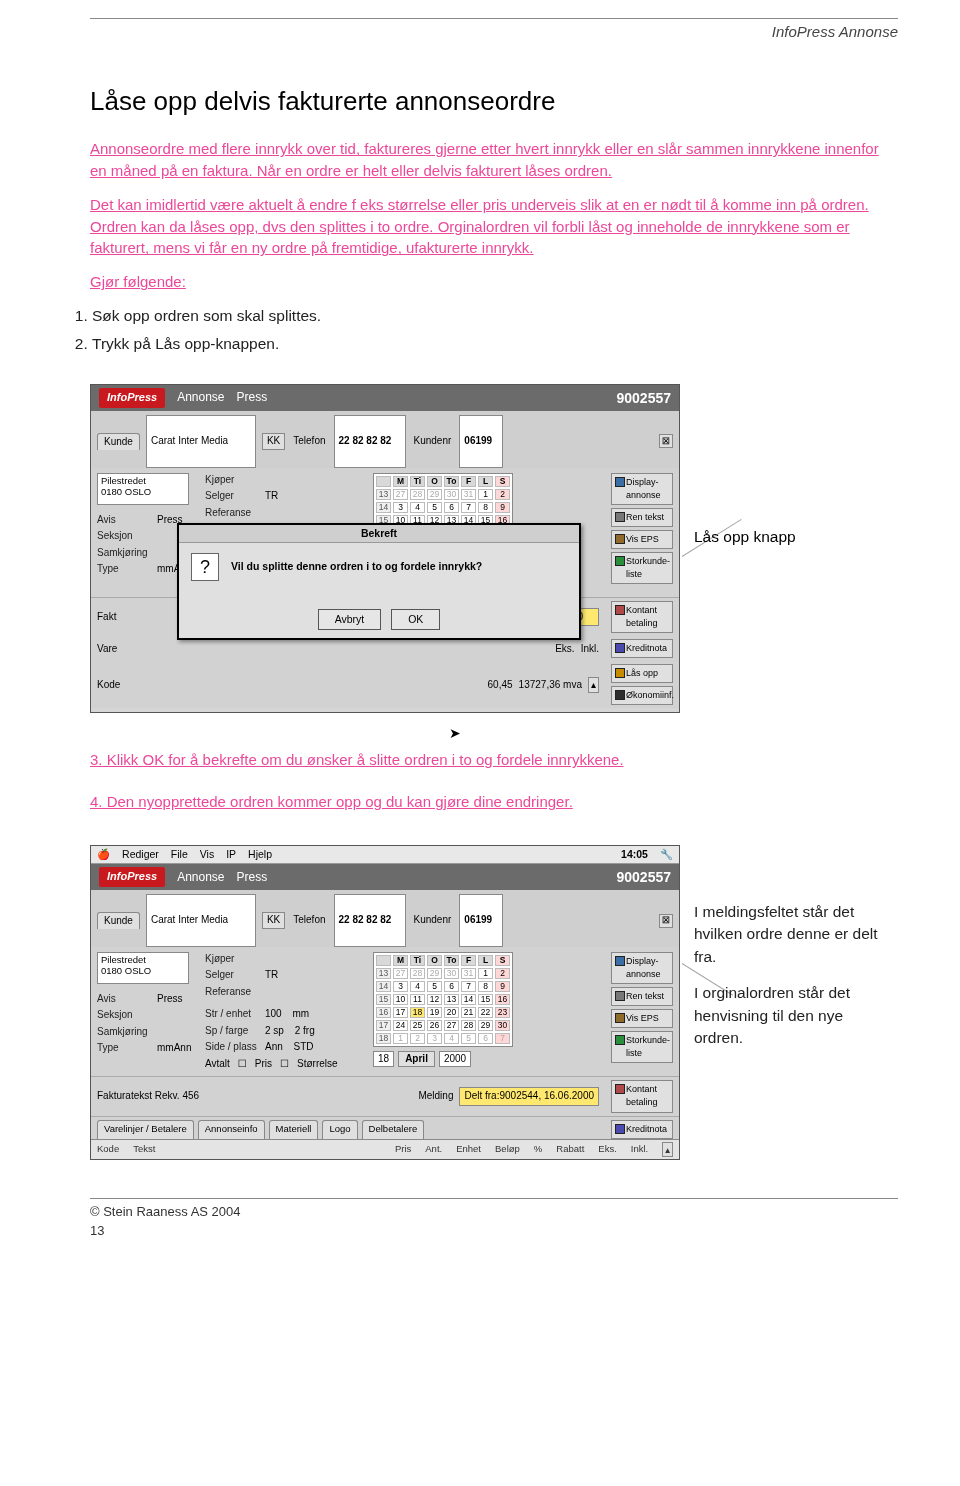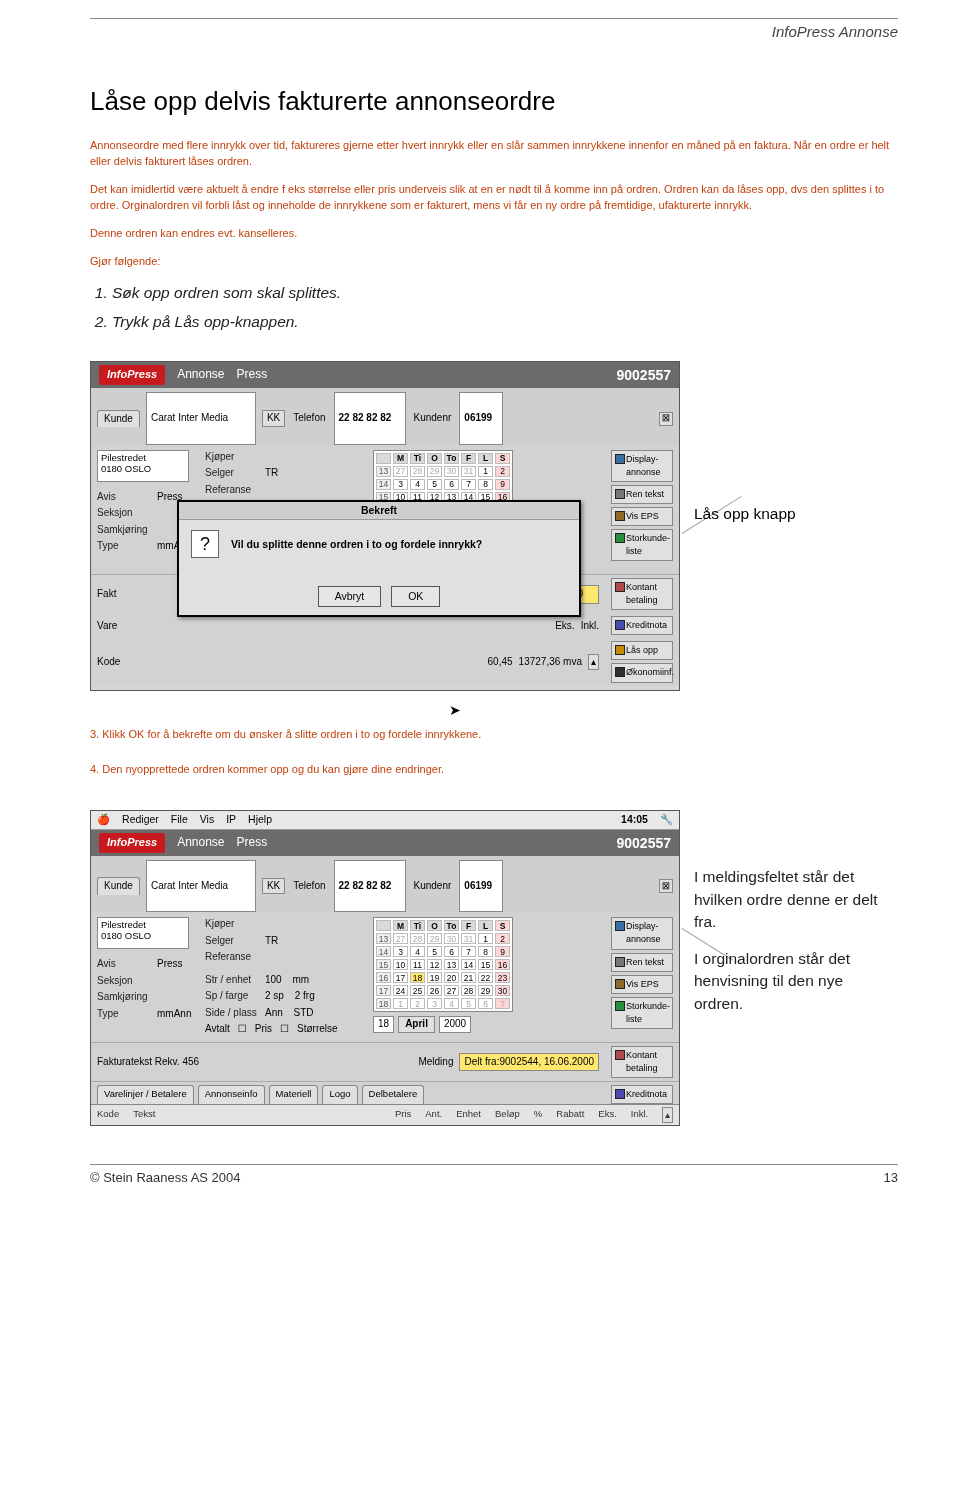--- a/index.html
+++ b/index.html
@@ -27,22 +27,22 @@
     color: #444;
     font-size: 15px;
     margin-bottom: 40px;
   }
   h1 {
     font-size: 26px;
     font-weight: 400;
     color: #000;
     margin-bottom: 18px;
   }
-  .body-text p { margin-bottom: 12px; font-size: 11px; color: #c2410c; }
-  .body-text ol { margin-left: 22px; font-style: italic; }
+  .body-text p { margin-bottom: 12px; font-size: 15px; color: #ec4899; text-decoration: underline; }
+  .body-text ol { margin-left: 2px; }
   .body-text li { margin-bottom: 6px; font-size: 15.5px; }
   .figure-wrap {
     display: flex;
     align-items: flex-start;
     gap: 14px;
     margin: 28px 0 36px 0;
   }
   .figure-wrap .annot { font-size: 15.5px; color: #000; }
   .annot-block p { margin-bottom: 14px; font-size: 15.5px; }
 
@@ -250,35 +250,35 @@
   }
 
   .footer {
     border-top: 1px solid #888;
     display: flex;
     justify-content: space-between;
     padding-top: 4px;
     font-size: 13px;
     color: #333;
     margin-top: 38px;
+    flex-direction: column;
   }
 </style>
 </head>
 <body>
 
 <div class="page">
   <div class="top-rule"></div>
   <div class="header-label">InfoPress Annonse</div>
 
   <h1>Låse opp delvis fakturerte annonseordre</h1>
 
   <div class="body-text">
     <p>Annonseordre med flere innrykk over tid, faktureres gjerne etter hvert innrykk eller en slår sammen innrykkene innenfor en måned på en faktura. Når en ordre er helt eller delvis fakturert låses ordren.</p>
     <p>Det kan imidlertid være aktuelt å endre f eks størrelse eller pris underveis slik at en er nødt til å komme inn på ordren. Ordren kan da låses opp, dvs den splittes i to ordre. Orginalordren vil forbli låst og inneholde de innrykkene som er fakturert, mens vi får en ny ordre på fremtidige, ufakturerte innrykk.</p>
-    <p>Denne ordren kan endres evt. kanselleres.</p>
     <p>Gjør følgende:</p>
     <ol>
       <li>Søk opp ordren som skal splittes.</li>
       <li>Trykk på Lås opp-knappen.</li>
     </ol>
   </div>
 
   <div class="figure-wrap">
     <div class="app-window" style="position:relative; padding-bottom:4px;">
       <div class="brand-row">

